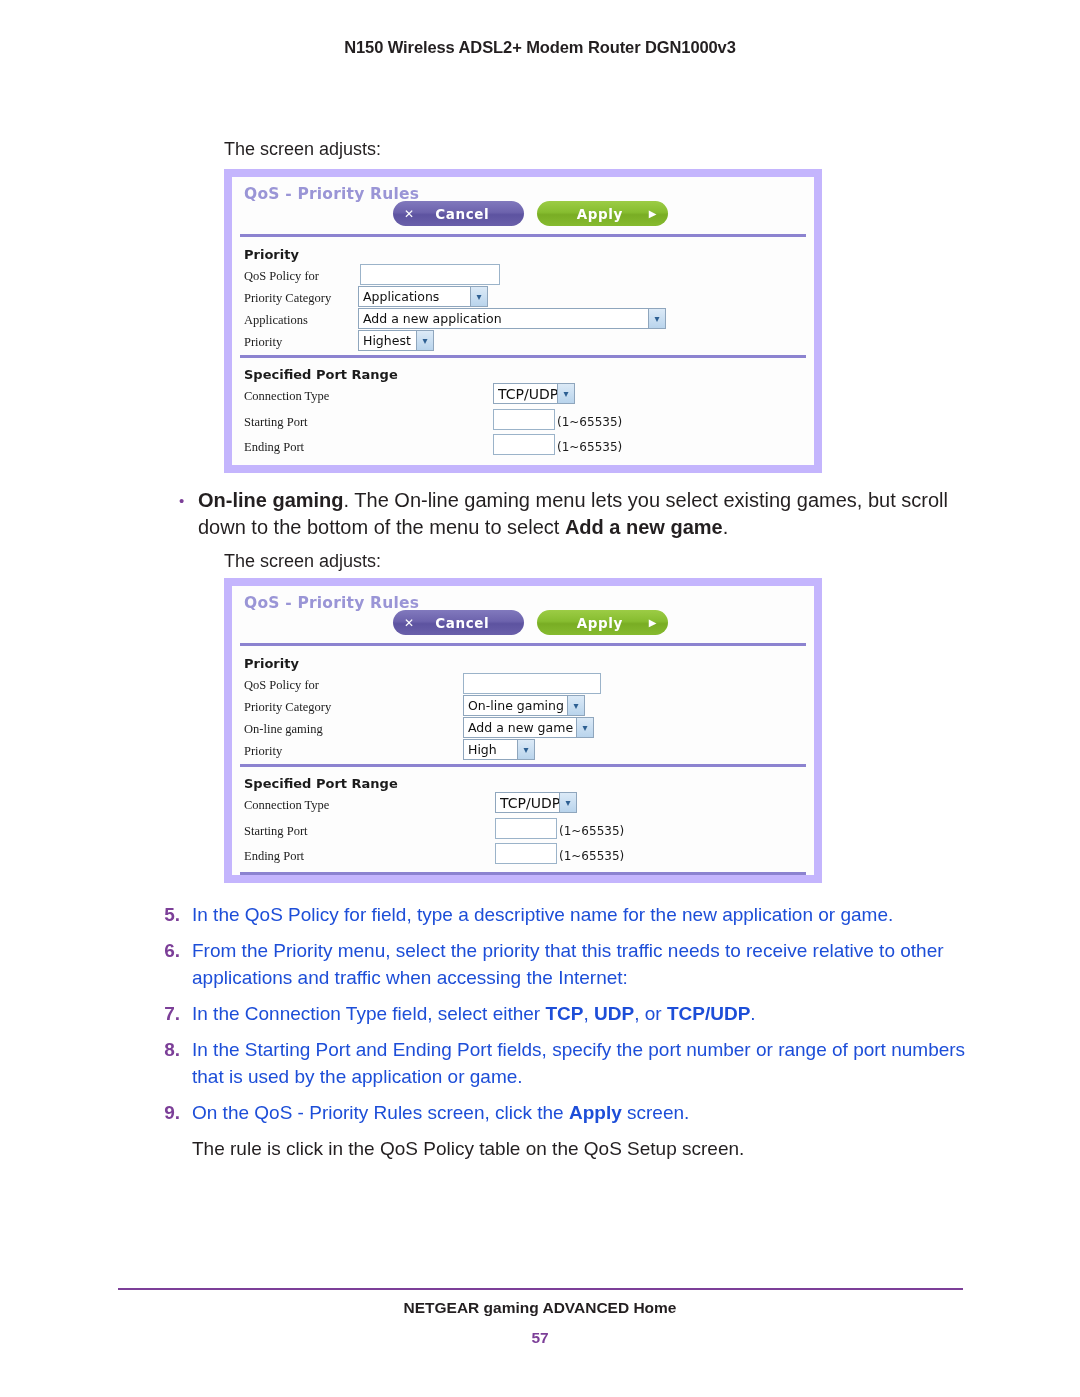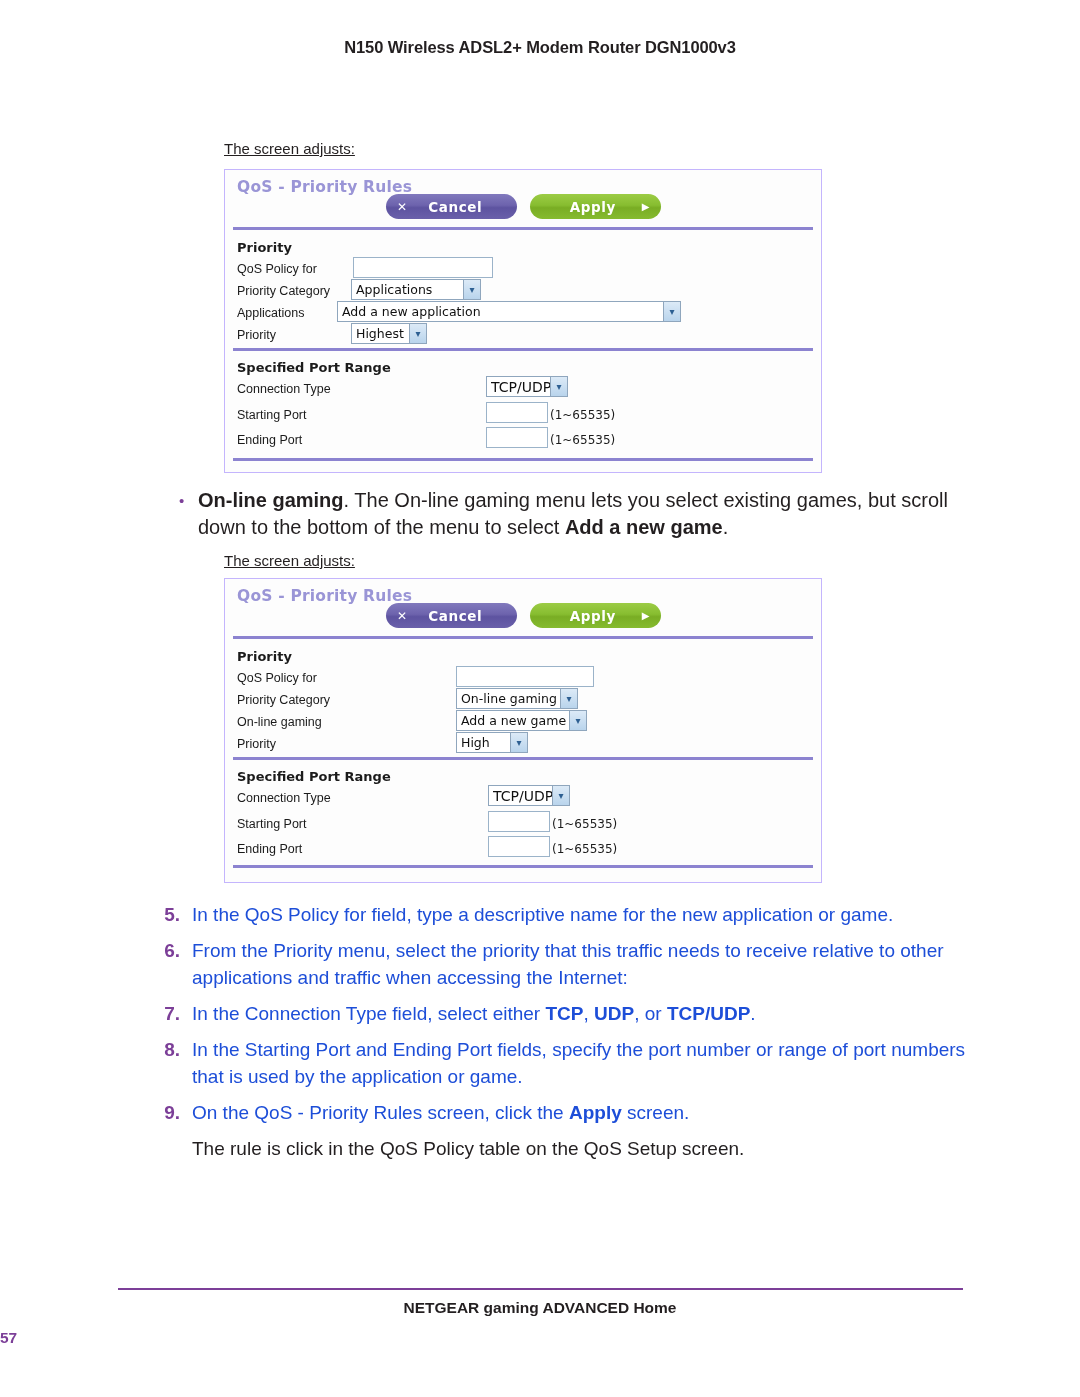--- a/index.html
+++ b/index.html
@@ -26,24 +26,23 @@
     font-size: 16.5px;
     font-weight: bold;
     letter-spacing: -0.1px;
     color: #231f20;
   }
 
   
   .lead {
     position: absolute;
     left: 224px;
-    font-size: 15px;
+    font-size: 18px;
     line-height: 26px;
     color: #231f20;
-    text-decoration: underline;
   }
 
   
   .bullet-block {
     position: absolute;
     left: 176px;
     width: 790px;
   }
   .bullet-row {
     display: flex;
@@ -104,21 +103,21 @@
     margin-bottom: 9px;
   }
   .step-sub b { font-weight: bold; }
 
   
   .shot {
     position: absolute;
     left: 224px;
     width: 598px;
     box-sizing: border-box;
-    border: 1px solid #c4b5fd;
+    border: 8px solid #c4b5fd;
     background: #0f766e;
     overflow: hidden;
   }
   .shot-inner {
     position: relative;
     width: 100%;
     height: 100%;
     background: #fdfdfd;
   }
   .shot-title {
@@ -177,21 +176,21 @@
     left: 12px;
     font-size: 13px;
     font-weight: bold;
     color: #1b1b1b;
     font-family: "DejaVu Sans", sans-serif;
   }
   .fld-label {
     position: absolute;
     font-size: 12.5px;
     color: #1b1b1b;
-    font-family: Liberation Sans, sans-serif;
+    font-family: Liberation Serif, serif;
     white-space: nowrap;
   }
   .hint {
     position: absolute;
     font-size: 12px;
     color: #1b1b1b;
     font-family: "DejaVu Sans", sans-serif;
     white-space: nowrap;
   }
 
@@ -248,21 +247,21 @@
     top: 1299px;
     text-align: center;
     font-size: 15.5px;
     font-weight: bold;
     color: #231f20;
   }
   .footer-page {
     position: absolute;
     left: 0; width: 1080px;
     top: 1329px;
-    text-align: left;
+    text-align: center;
     font-size: 15.5px;
     font-weight: bold;
     color: #7c3f98;
   }
 </style>
 </head>
 <body>
 
 <div class="doc-header">N150 Wireless ADSL2+ Modem Router DGN1000v3</div>
 
@@ -290,21 +289,21 @@
     <div class="fld-label" style="left:12px; top:92px;">QoS Policy for</div>
     <div class="textbox" style="left:128px; top:87px; width:140px;"></div>
 
     <div class="fld-label" style="left:12px; top:114px;">Priority Category</div>
     <div class="dropdown" style="left:126px; top:109px; width:130px;">
       <span class="dd-val">Applications</span>
       <span class="dd-arrow">▾</span>
     </div>
 
     <div class="fld-label" style="left:12px; top:136px;">Applications</div>
-    <div class="dropdown" style="left:112px; top:131px; width:344px;">
+    <div class="dropdown" style="left:126px; top:131px; width:308px;">
       <span class="dd-val">Add a new application</span>
       <span class="dd-arrow">▾</span>
     </div>
 
     <div class="fld-label" style="left:12px; top:158px;">Priority</div>
     <div class="dropdown" style="left:126px; top:153px; width:76px;">
       <span class="dd-val">Highest</span>
       <span class="dd-arrow">▾</span>
     </div>
 

